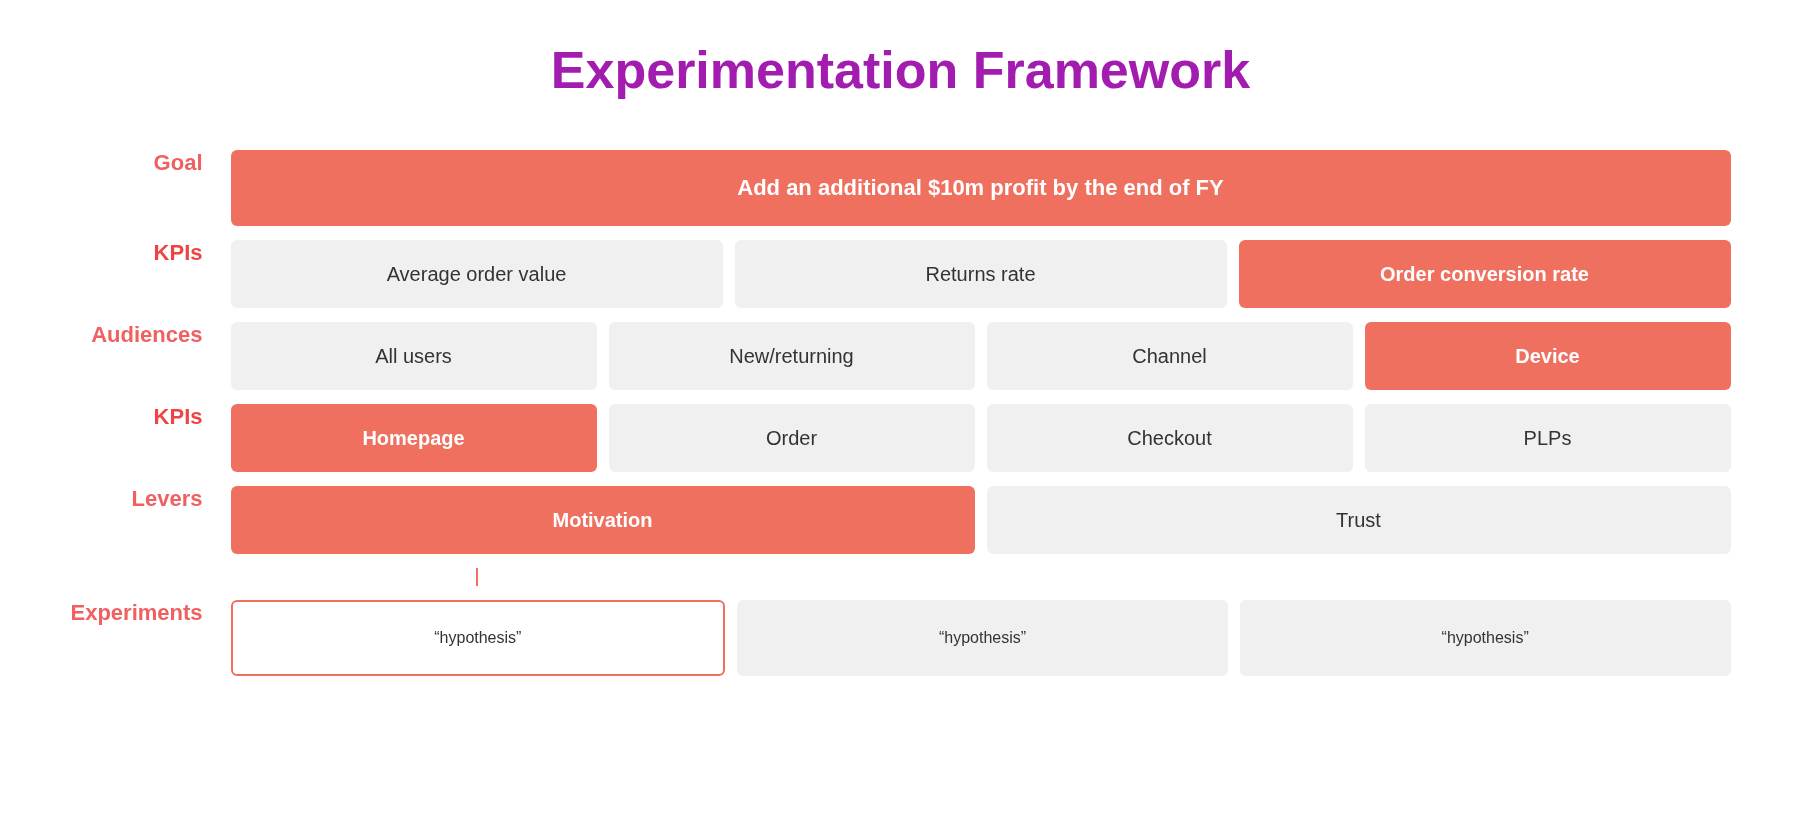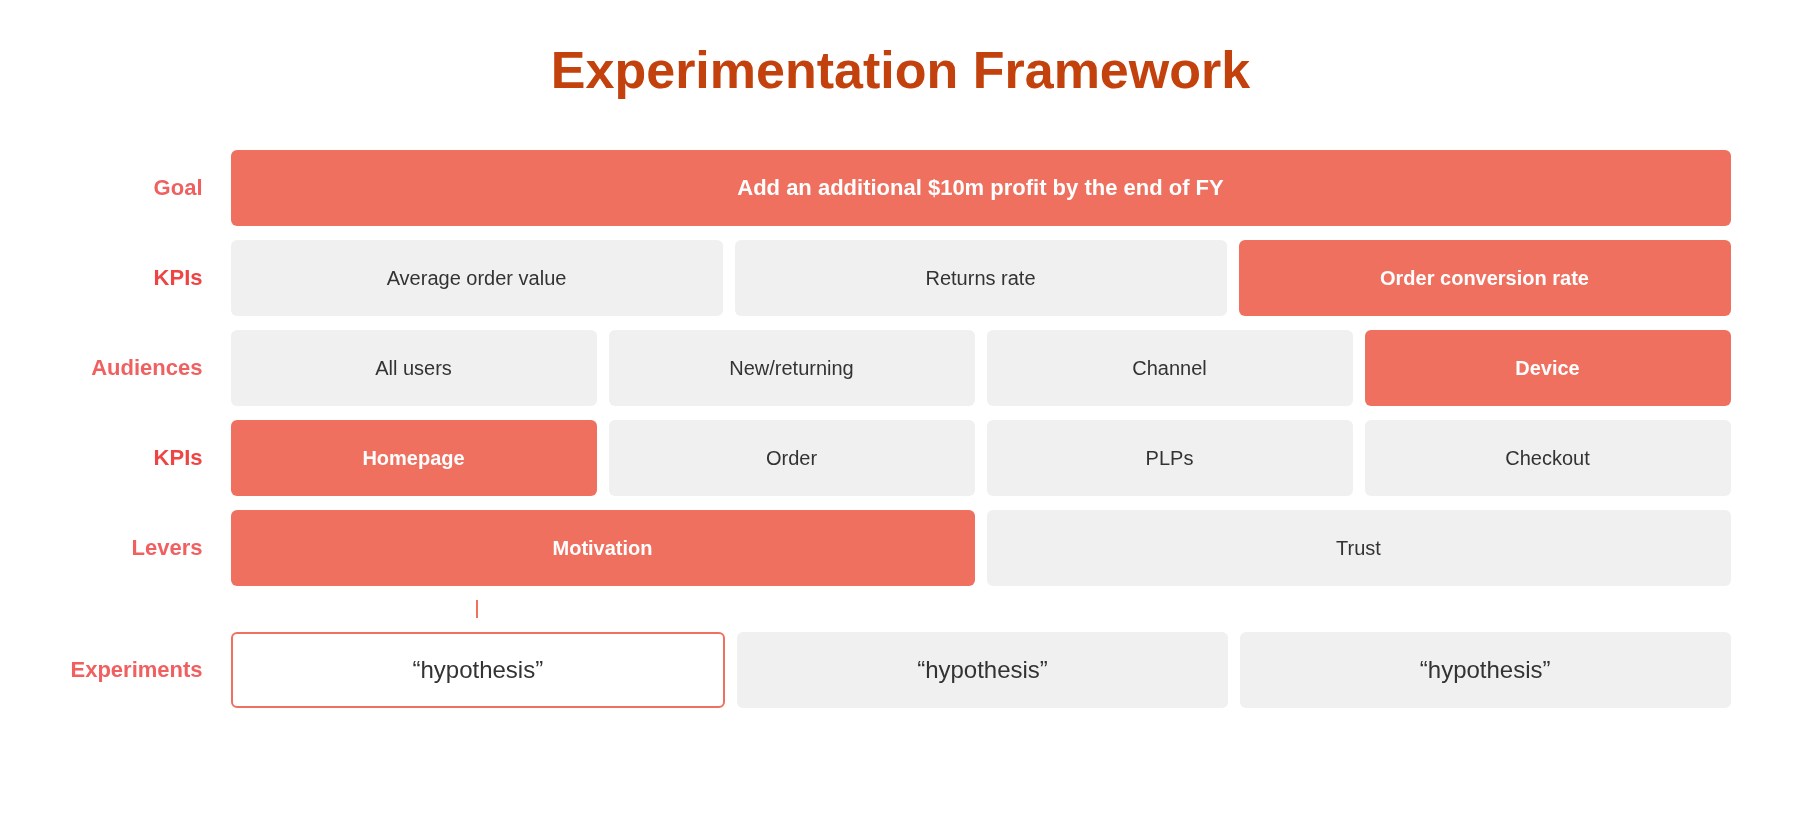--- a/index.html
+++ b/index.html
@@ -15,36 +15,36 @@
       min-height: 820px;
       display: flex;
       flex-direction: column;
       align-items: center;
       padding: 40px 60px 40px 60px;
     }
 
     .page-title {
       font-size: 52px;
       font-weight: 700;
-      color: #c2410c;
+      color: #a21caf;
       text-align: center;
       margin-bottom: 50px;
     }
 
     .framework-table {
       width: 100%;
       max-width: 1660px;
       display: flex;
       flex-direction: column;
       gap: 14px;
     }
 
     .row {
       display: flex;
-      align-items: center;
+      align-items: flex-start;
       gap: 0;
     }
 
     .row-label {
       width: 160px;
       min-width: 160px;
       font-size: 22px;
       font-weight: 600;
       text-align: right;
       padding-right: 28px;
@@ -61,21 +61,21 @@
 
     .row-content {
       flex: 1;
       display: flex;
       gap: 12px;
       align-items: center;
     }
 
     .cell {
       flex: 1;
-      height: 76px;
+      height: 68px;
       display: flex;
       align-items: center;
       justify-content: center;
       border-radius: 6px;
       font-size: 20px;
       font-weight: 400;
       color: #333333;
     }
 
     .cell.default {
@@ -105,21 +105,21 @@
       color: #ffffff;
     }
 
     .experiment-cell {
       flex: 1;
       height: 76px;
       display: flex;
       align-items: center;
       justify-content: center;
       border-radius: 6px;
-      font-size: 24px;
+      font-size: 16px;
       color: #333333;
     }
 
     .experiment-cell.outlined {
       border: 2px solid #f07060;
       background: #ffffff;
     }
 
     .experiment-cell.default {
       background: #f0f0f0;
@@ -172,22 +172,22 @@
       <div class="cell default">Channel</div>
       <div class="cell active">Device</div>
     </div>
   </div>
 
   <div class="row areas-row">
     <div class="row-label dark">KPIs</div>
     <div class="row-content">
       <div class="cell active">Homepage</div>
       <div class="cell default">Order</div>
+      <div class="cell default">Checkout</div>
       <div class="cell default">PLPs</div>
-      <div class="cell default">Checkout</div>
     </div>
   </div>
 
   <div class="row levers-row">
     <div class="row-label pink">Levers</div>
     <div class="row-content">
       <div class="cell active">Motivation</div>
       <div class="cell default">Trust</div>
     </div>
   </div>

